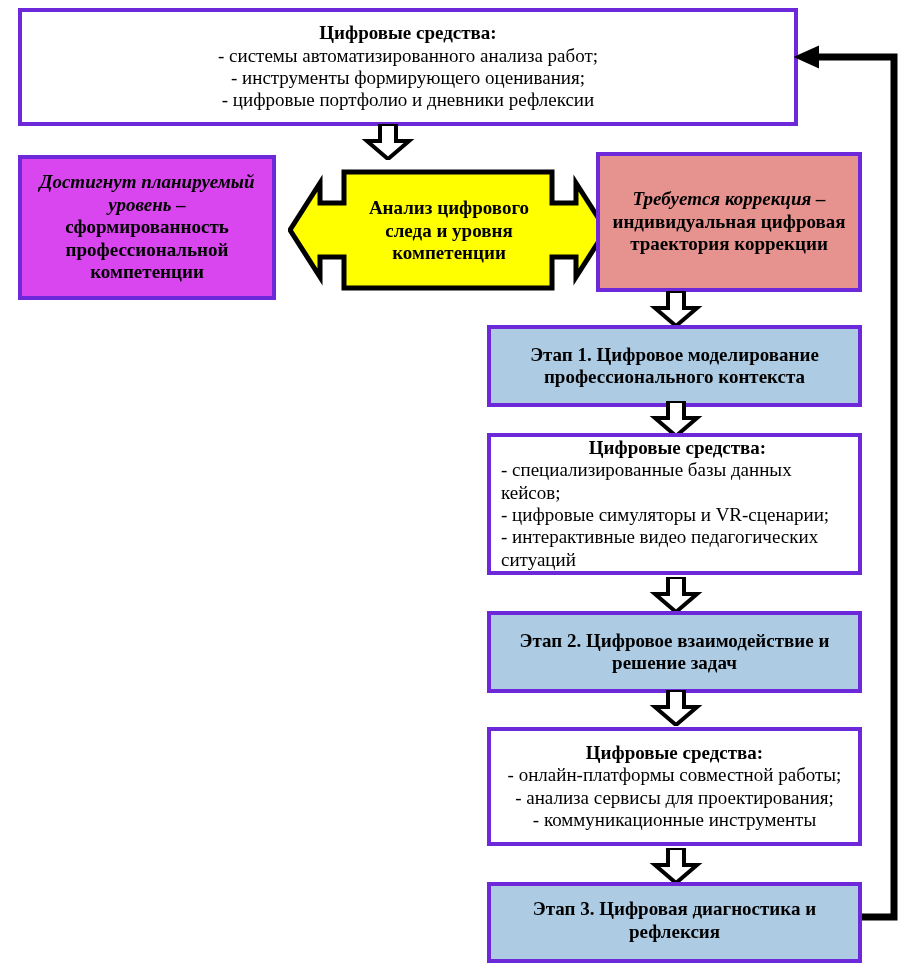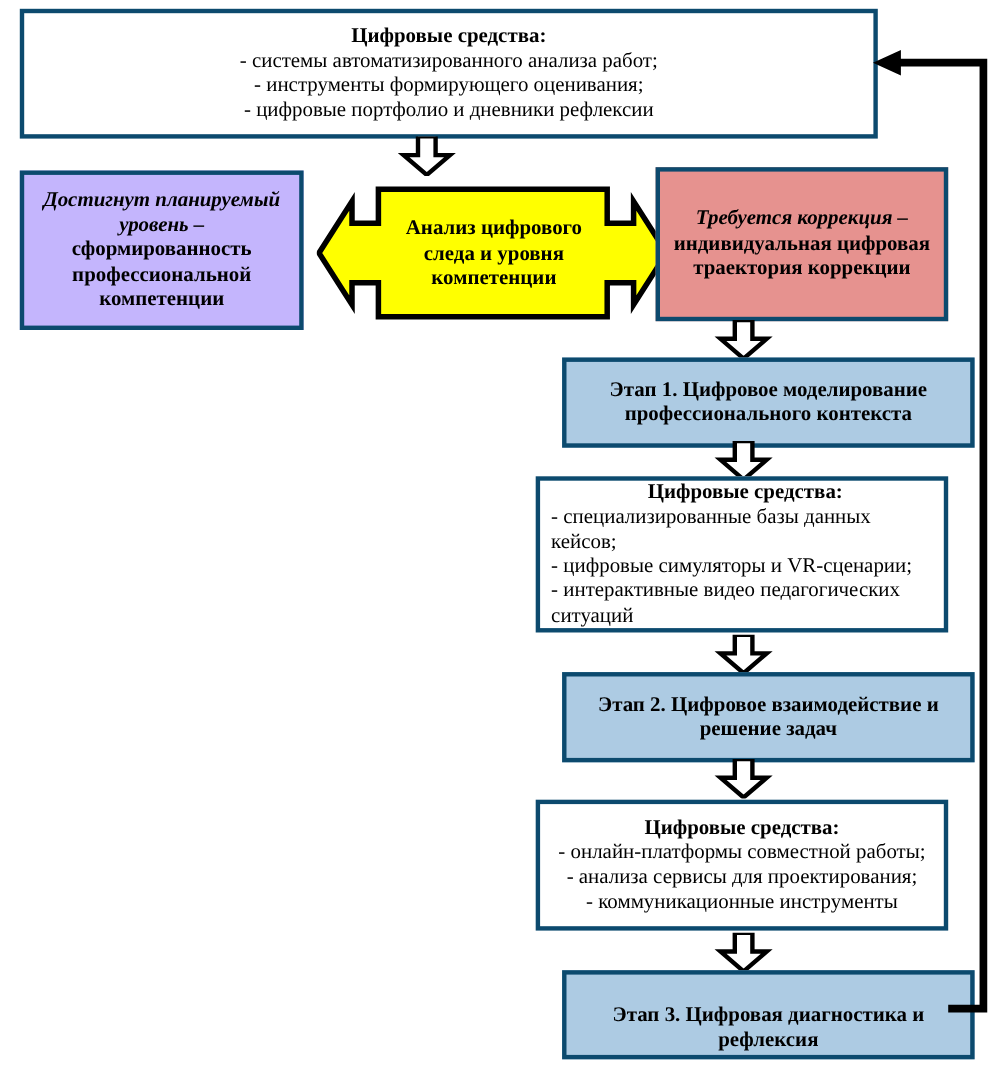--- a/index.html
+++ b/index.html
@@ -15,21 +15,21 @@
     position: relative;
     width: 912px;
     height: 971px;
     background: #ffffff;
     overflow: hidden;
   }
 
   .box {
     position: absolute;
     box-sizing: border-box;
-    border: 4px solid #0c4a6e;
+    border: 4px solid #6d28d9;
     background: #ffffff;
     display: flex;
     flex-direction: column;
     justify-content: center;
     text-align: center;
     line-height: 1.18;
   }
 
   .box .hdr {
     font-weight: bold;
@@ -45,21 +45,21 @@
 
   
   #box-top {
     left: 18px; top: 8px; width: 780px; height: 118px;
     padding: 4px 10px;
   }
 
   
   #box-green {
     left: 18px; top: 155px; width: 258px; height: 145px;
-    background: #c4b5fd;
+    background: #d946ef;
     padding: 2px 8px;
   }
   
   #box-pink {
     left: 596px; top: 152px; width: 266px; height: 140px;
     background: #e6928f;
     padding: 0 8px;
   }
   .it-bold { font-weight: bold; font-style: italic; font-size: 19px; display:block; }
   .rg { font-size: 19px; display:block;font-weight:bold; }
@@ -78,22 +78,21 @@
     text-align: center;
     font-weight: bold; font-size: 19px; line-height: 1.2;
     pointer-events: none;
   }
 
   
   .stage {
     background: #adcbe3;
     left: 487px;
     width: 375px;
-    padding: 2px 10px;
-    margin-left: 24px;
+    padding: 16px 10px;
   }
   .stage .hdr { font-size: 19px; font-weight: bold; }
   #stage1 { top: 325px; height: 82px; }
   #stage2 { top: 611px; height: 82px; }
   #stage3 { top: 882px; height: 81px; justify-content: flex-end; }
 
   
   .means {
     left: 487px;
     width: 375px;

